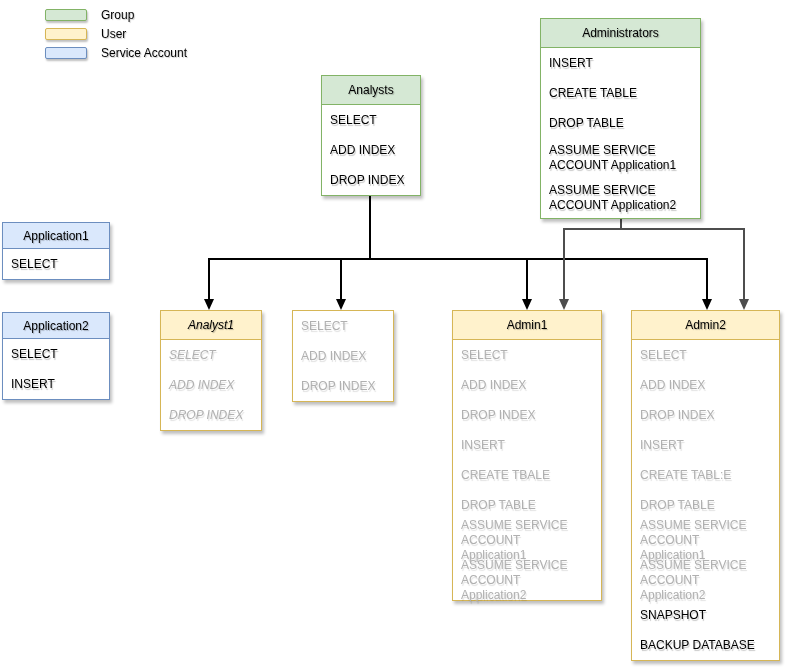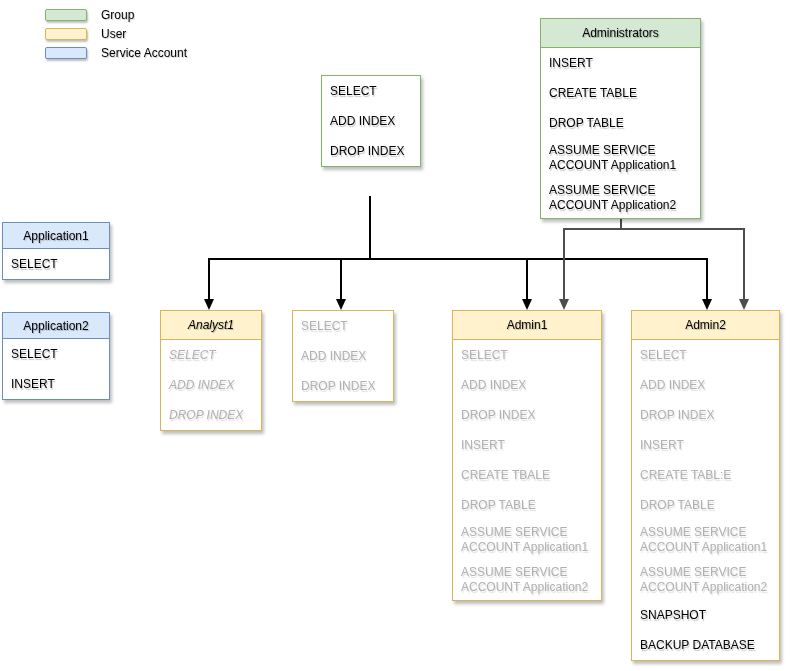--- a/index.html
+++ b/index.html
@@ -37,21 +37,21 @@
   .node.yellow{border:1px solid #d6b656;}
   .node.yellow .hdr{background:#fff2cc;border-bottom:1px solid #d6b656;}
   .node.blue{border:1px solid #6c8ebf;}
   .node.blue .hdr{background:#dae8fc;border-bottom:1px solid #6c8ebf;}
   .hdr{
     height:28px;display:flex;align-items:center;justify-content:center;
     color:#000;text-shadow:1px 1px 1px rgba(0,0,0,0.25);
   }
   .row{
     height:30px;display:flex;align-items:center;
-    padding-left:8px;padding-right:6px;
+    padding-left:8px;padding-right:13px;
     color:#000;line-height:15px;
     text-shadow:1px 2px 1px rgba(0,0,0,0.22);
   }
   .row.tall{height:40px;}
   .row.muted{color:#b0b0b0;text-shadow:1px 2px 1px rgba(0,0,0,0.12);}
   
   .wires{position:absolute;left:0;top:0;}
 </style>
 </head>
 <body>
@@ -96,20 +96,21 @@
       <span class="swatch yellow"></span>
       <span class="legend-label">User</span>
     </div>
     <div class="legend-row">
       <span class="swatch blue"></span>
       <span class="legend-label">Service Account</span>
     </div>
   </div>
 
   <div class="node green" style="left:321px;top:75px;width:98px;">
+    <div class="hdr">Analysts</div>
     <div class="row">SELECT</div>
     <div class="row">ADD INDEX</div>
     <div class="row">DROP INDEX</div>
   </div>
 
   <div class="node green" style="left:540px;top:18px;width:159px;">
     <div class="hdr">Administrators</div>
     <div class="row">INSERT</div>
     <div class="row">CREATE TABLE</div>
     <div class="row">DROP TABLE</div>

